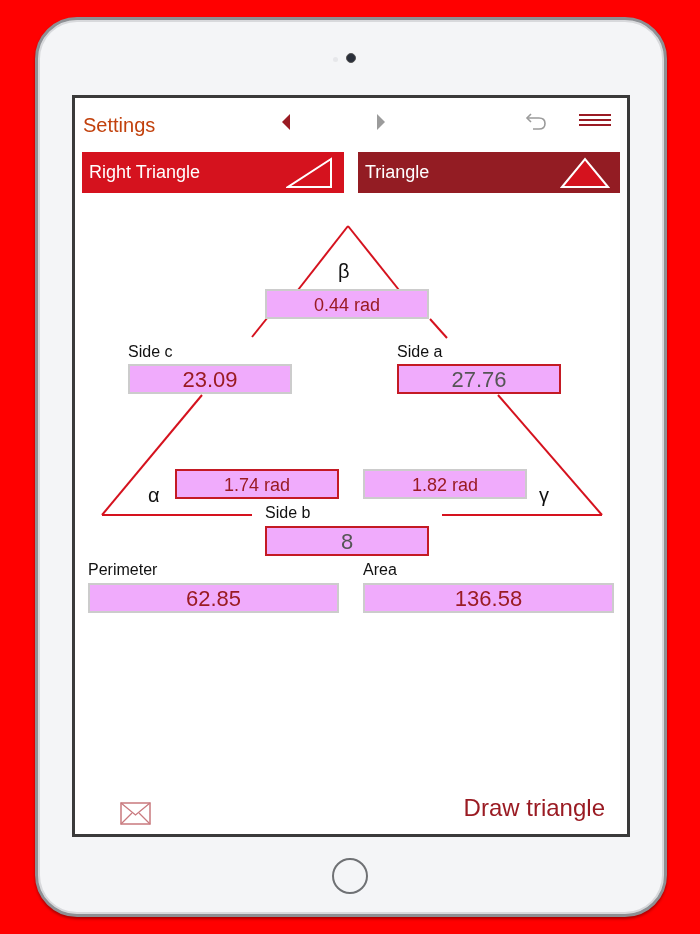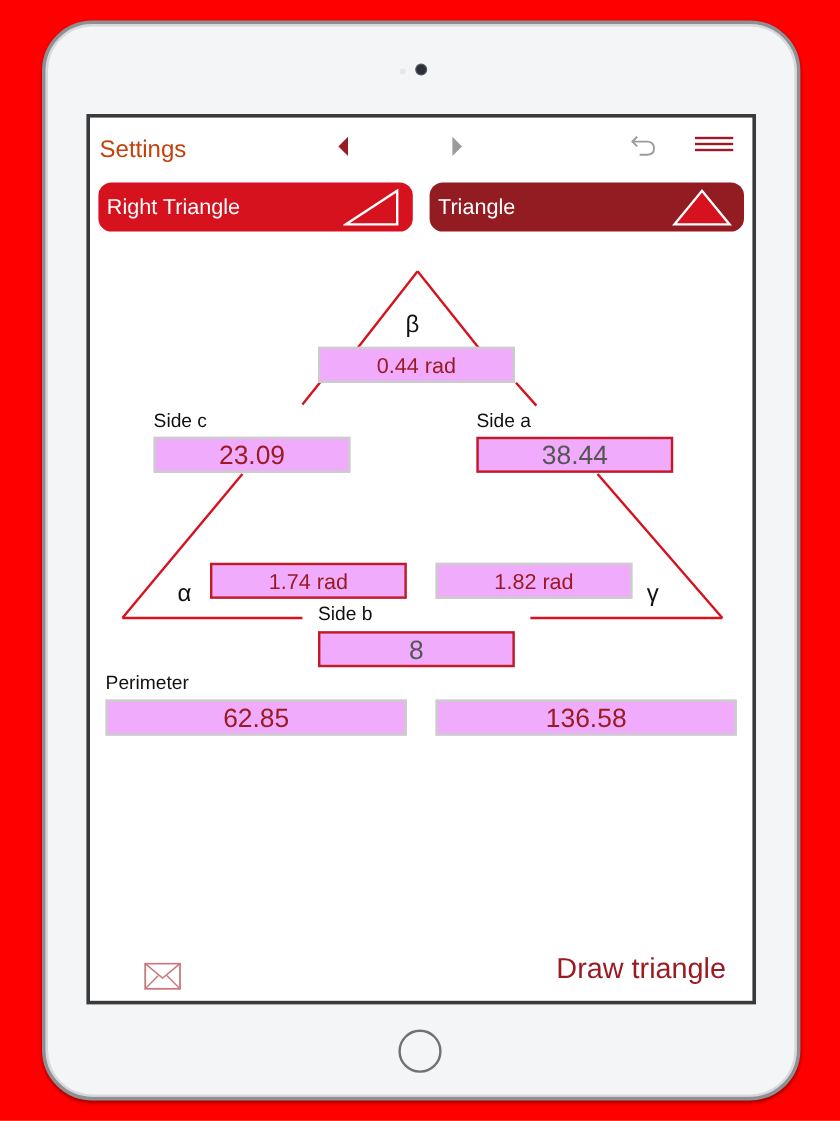--- a/index.html
+++ b/index.html
@@ -12,21 +12,21 @@
             background:#2a2f3a; border:1px solid #555; box-sizing:border-box; }
   .sensor { position:absolute; left:333px; top:57px; width:5px; height:5px; border-radius:50%; background:#e6e7ea; }
   .home { position:absolute; left:332px; top:858px; width:36px; height:36px; border-radius:50%;
           border:2px solid #6f7174; box-sizing:border-box; background:#f4f5f7; }
   .screen { position:absolute; left:72px; top:95px; width:558px; height:742px; background:#fff;
             border:3px solid #3a3a3a; box-sizing:border-box; }
   .abs { position:absolute; }
   .settings { left:8px; top:16px; font-size:20px; color:#c2410c; cursor:pointer; }
   .nav-icon { cursor:pointer; }
   .seg { position:absolute; top:54px; height:41px; color:#fff; font-size:18px; box-sizing:border-box;
-         padding-left:7px; line-height:41px; cursor:pointer;border-radius:11px; }
+         padding-left:7px; line-height:41px; cursor:pointer; }
   .seg-right { left:7px; width:262px; background:#d5121e; }
   .seg-tri { left:283px; width:262px; background:#931c23; }
   .seg svg { position:absolute; right:10px; top:5px; }
   .lbl { position:absolute; font-size:16px; color:#111; text-align:left; }
   .box { position:absolute; height:30px; box-sizing:border-box; background:#f0abfc; text-align:center;
          line-height:28px; color:#9a1b23; cursor:text; }
   .box.grey { border:2px solid #cccccc; }
   .box.red { border:2px solid #c41a24; }
   .box.big { font-size:22px; }
   .box.small { font-size:18px; }
@@ -89,34 +89,35 @@
     </g>
   </svg>
 
   <div class="greek" style="left:263px;top:162px">β</div>
   <div class="box grey small" style="left:190px;top:191px;width:164px">0.44 rad</div>
 
   <div class="lbl" style="left:53px;top:245px;width:164px">Side c</div>
   <div class="box grey big" style="left:53px;top:266px;width:164px">23.09</div>
 
   <div class="lbl" style="left:322px;top:245px;width:164px">Side a</div>
-  <div class="box red big dark" style="left:322px;top:266px;width:164px">38.44</div>
+  <div class="box red big dark" style="left:322px;top:266px;width:164px">27.76</div>
 
   <div class="greek" style="left:73px;top:386px">α</div>
   <div class="box red small" style="left:100px;top:371px;width:164px">1.74 rad</div>
 
   <div class="box grey small" style="left:288px;top:371px;width:164px">1.82 rad</div>
   <div class="greek" style="left:464px;top:386px">γ</div>
 
   <div class="lbl" style="left:190px;top:406px;width:164px">Side b</div>
   <div class="box red big dark" style="left:190px;top:428px;width:164px">8</div>
 
   <div class="lbl" style="left:13px;top:463px;width:251px">Perimeter</div>
   <div class="box grey big" style="left:13px;top:485px;width:251px">62.85</div>
 
+  <div class="lbl" style="left:288px;top:463px;width:251px">Area</div>
   <div class="box grey big" style="left:288px;top:485px;width:251px">136.58</div>
 
   <svg class="mail" width="32" height="24">
     <rect x="1" y="1" width="29" height="21" fill="none" stroke="#c9797e" stroke-width="1.5"></rect>
     <polyline points="1,1 15.5,13 30,1" fill="none" stroke="#c9797e" stroke-width="1.3"></polyline>
     <line x1="1" y1="22" x2="12" y2="11" stroke="#c9797e" stroke-width="1.2"></line>
     <line x1="30" y1="22" x2="19" y2="11" stroke="#c9797e" stroke-width="1.2"></line>
   </svg>
   <div class="draw">Draw triangle</div>
 </div>

